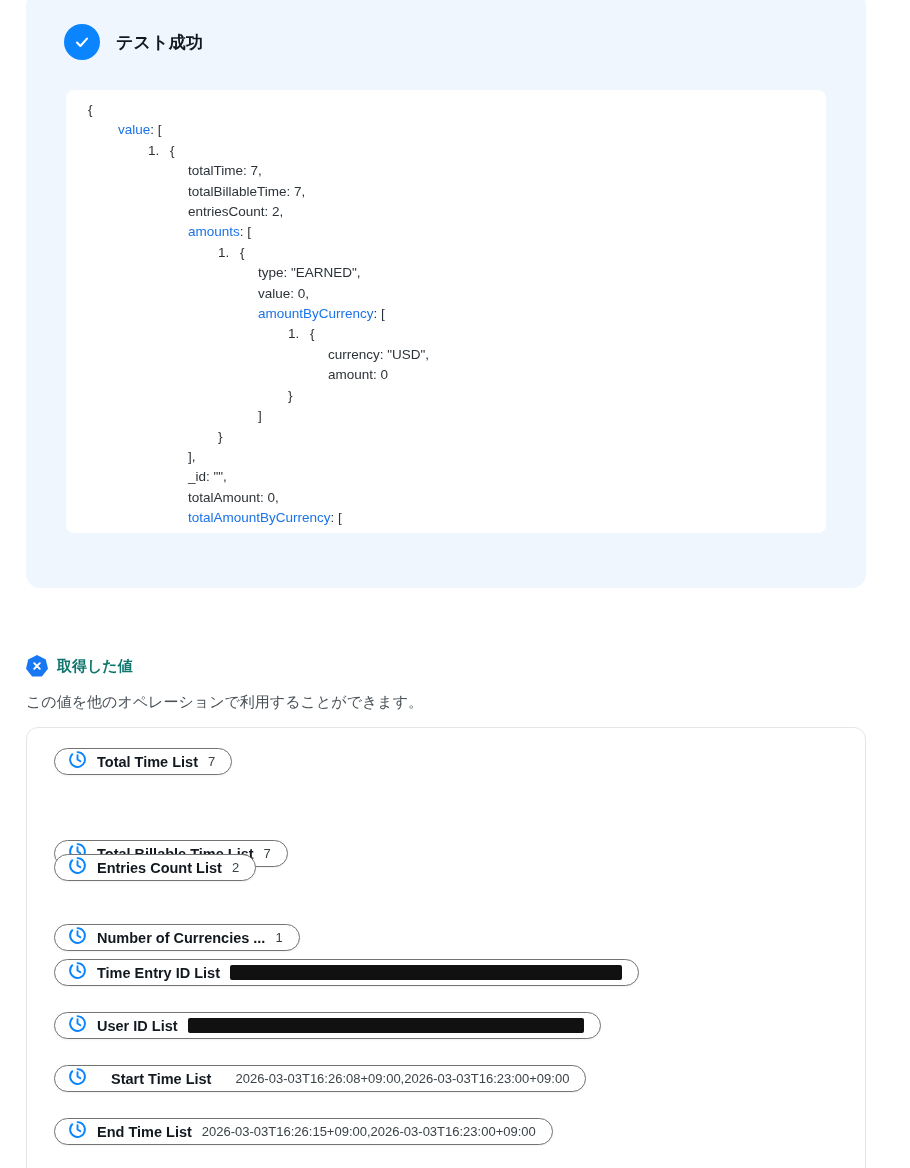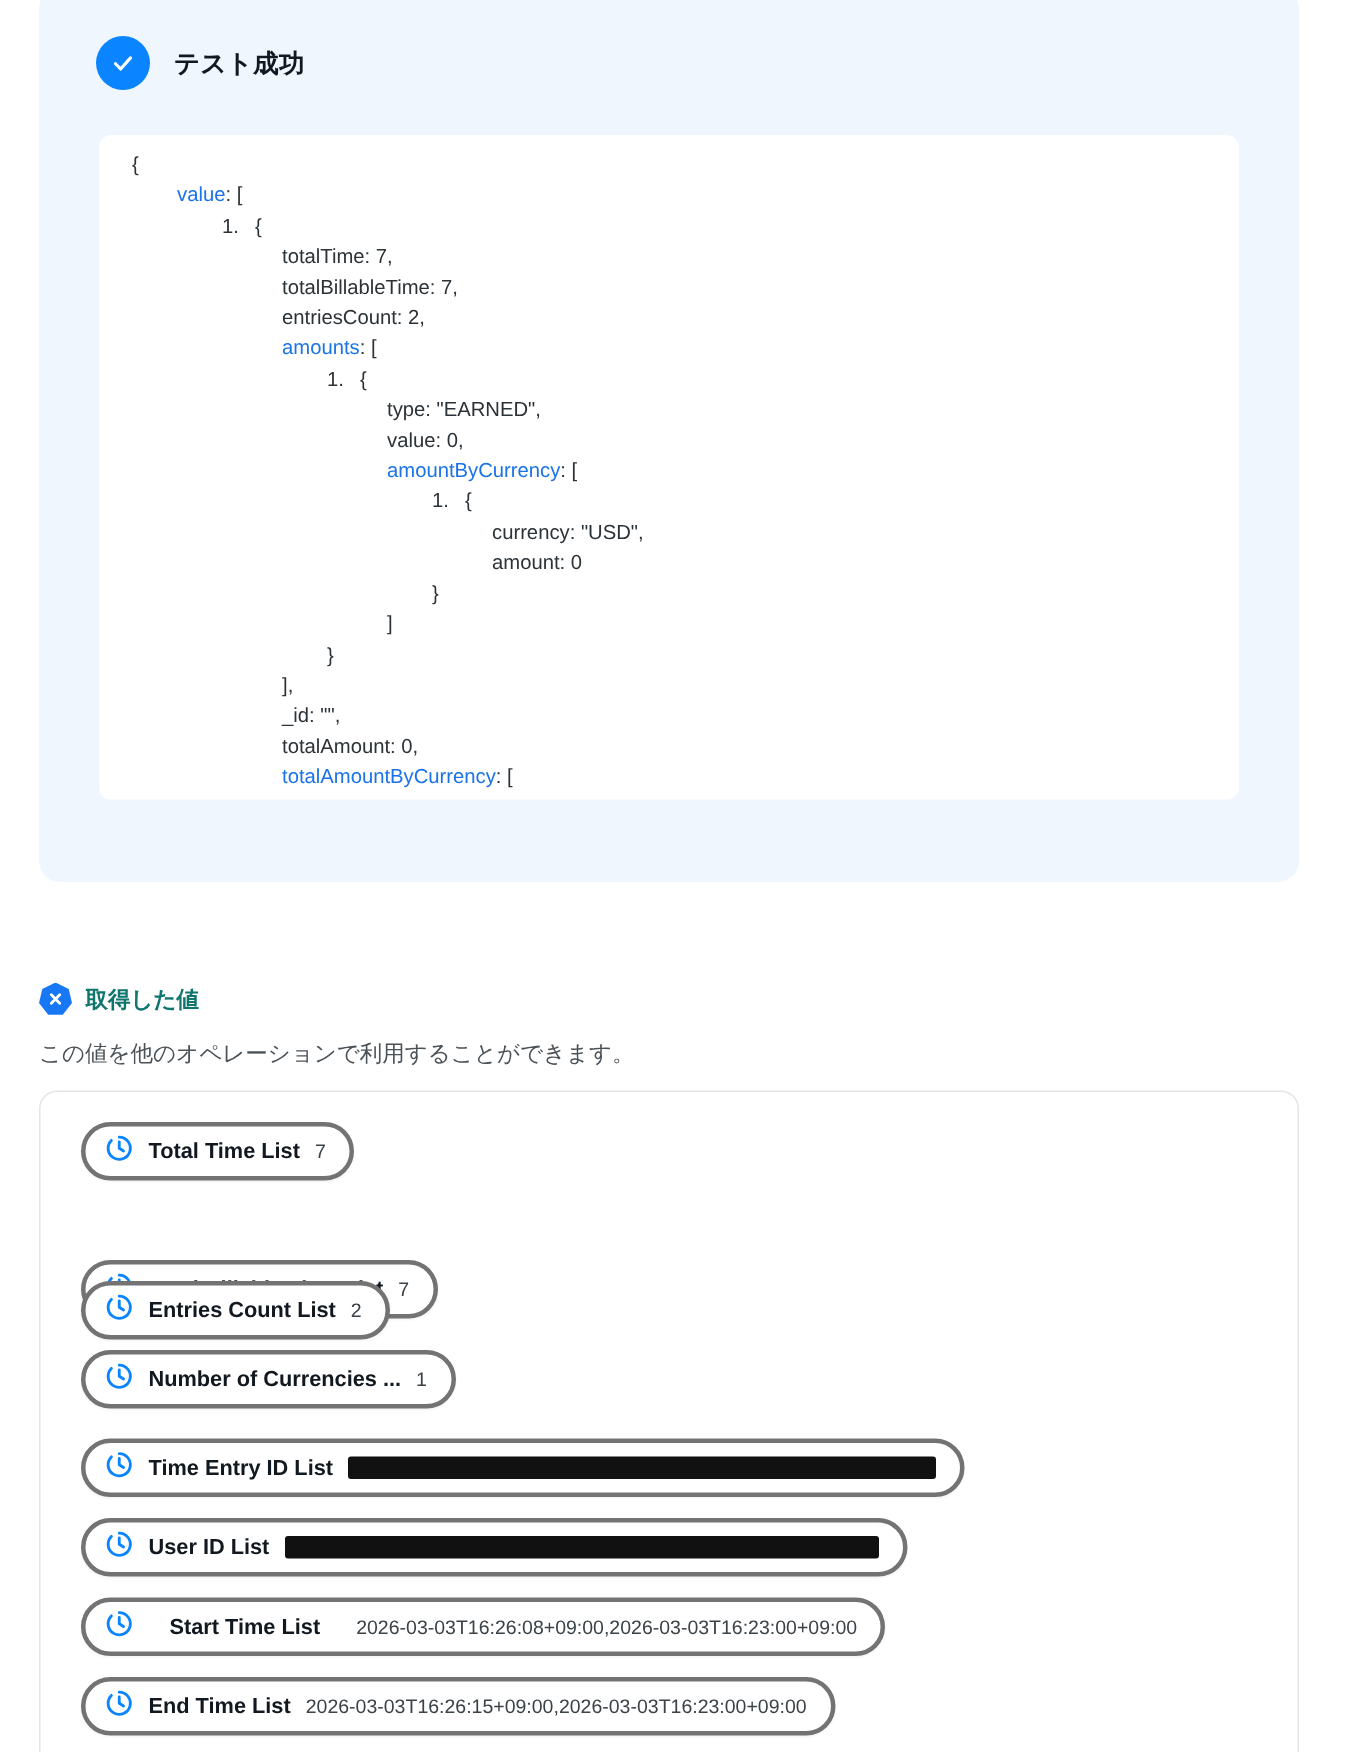--- a/index.html
+++ b/index.html
@@ -131,23 +131,23 @@
     left: 26px; top: 727px;
     width: 840px; height: 470px;
     background: #ffffff;
     border: 1px solid #e3e6e8;
     border-radius: 12px;
   }
 
   .pill {
     position: absolute;
     left: 27px;
-    height: 39px;
-    background: #ffffff;
-    border: 3px solid #737373;
+    height: 27px;
+    background: #ffffff;
+    border: 1px solid #737373;
     border-radius: 20px;
     display: flex; align-items: center;
     padding: 0 16px 0 13px;
     gap: 10px;
     box-shadow: 0 1px 2px rgba(16,24,40,0.05);
     white-space: nowrap;
   }
   .pill .clock { flex: none; }
   .pill-label {
     font-size: 14.5px;
@@ -240,21 +240,21 @@
           <span class="pill-value">7</span>
         </div>
         <div class="pill" style="top: 126px;">
           <span class="clock"><svg width="19" height="19" viewBox="0 0 20 20">
               <path d="M10 2.2 a7.8 7.8 0 1 1 -5.52 2.28" fill="none" stroke="#0a84ff" stroke-width="2" stroke-linecap="round"></path>
               <path d="M10 5.6 V10 l3 1.9" fill="none" stroke="#0a84ff" stroke-width="2" stroke-linecap="round" stroke-linejoin="round"></path>
             </svg></span>
           <span class="pill-label">Entries Count List</span>
           <span class="pill-value">2</span>
         </div>
-        <div class="pill" style="top: 172px;">
+        <div class="pill" style="top: 196px;">
           <span class="clock"><svg width="19" height="19" viewBox="0 0 20 20">
               <path d="M10 2.2 a7.8 7.8 0 1 1 -5.52 2.28" fill="none" stroke="#0a84ff" stroke-width="2" stroke-linecap="round"></path>
               <path d="M10 5.6 V10 l3 1.9" fill="none" stroke="#0a84ff" stroke-width="2" stroke-linecap="round" stroke-linejoin="round"></path>
             </svg></span>
           <span class="pill-label">Number of Currencies ...</span>
           <span class="pill-value">1</span>
         </div>
         <div class="pill" style="top: 231px;">
           <span class="clock"><svg width="19" height="19" viewBox="0 0 20 20">
               <path d="M10 2.2 a7.8 7.8 0 1 1 -5.52 2.28" fill="none" stroke="#0a84ff" stroke-width="2" stroke-linecap="round"></path>

